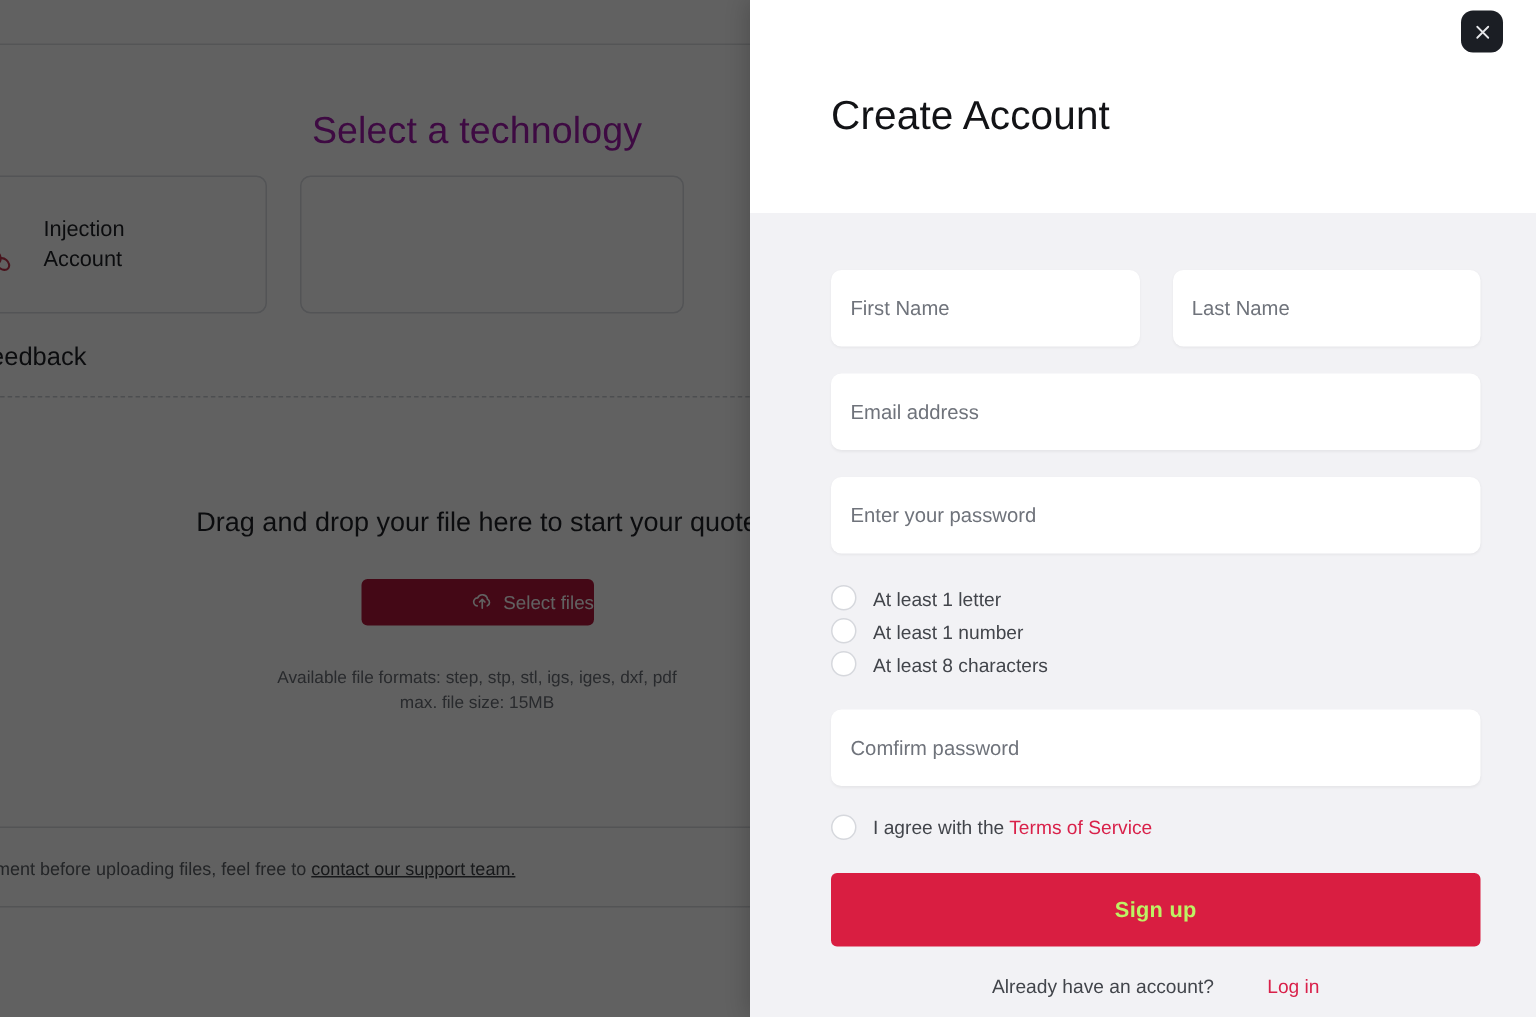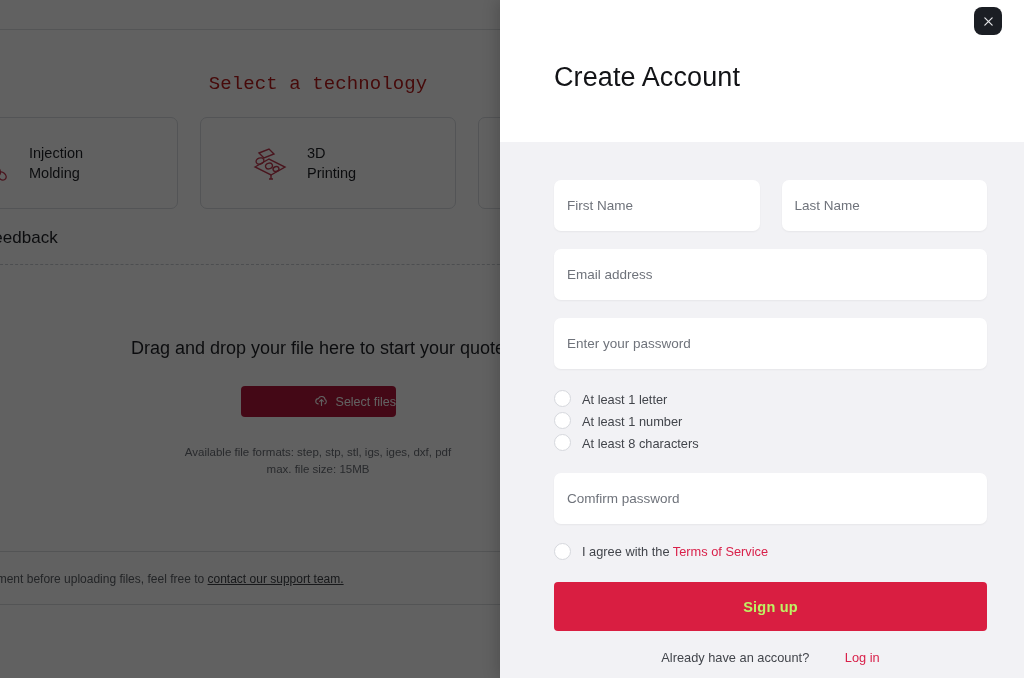--- a/index.html
+++ b/index.html
@@ -23,21 +23,21 @@
   }
   .bg-topbar {
     position: absolute; left: 0; top: 0; width: 1024px; height: 30px;
     border-bottom: 1px solid #dddfe3;
     background: #ffffff;
   }
 
   .tech-title {
     position: absolute; left: 0; top: 73px; width: 636px;
     text-align: center;
-    font-size: 19px; color: #b91c1c; letter-spacing: .1px; font-family: Liberation Mono, monospace;
+    font-size: 25px; color: #a21caf; letter-spacing: .1px;
   }
 
   .tech-row {
     position: absolute; left: -78px; top: 117px;
     display: flex; gap: 22px;
   }
   .tech-card {
     width: 256px; height: 92px;
     border: 1px solid #d9dce1; border-radius: 7px;
     background: #fff;
@@ -198,40 +198,24 @@
             <svg width="44" height="44" viewBox="0 0 44 44" fill="none" stroke="#c0394f" stroke-width="1.4">
               <path d="M6 10 L16 6 L24 14 L14 18 Z"></path>
               <path d="M14 18 L22 26"></path>
               <ellipse cx="26" cy="30" rx="6" ry="4.5" transform="rotate(40 26 30)"></ellipse>
               <ellipse cx="33" cy="35" rx="4.5" ry="3.5" transform="rotate(40 33 35)"></ellipse>
               <path d="M9 9 L12 12"></path>
             </svg>
           </span>
           <span class="tech-label">
             <span>Injection</span><br>
-            <span>Molding</span>
+            <span>Account</span>
           </span>
         </div>
 
-        <div class="tech-card">
-          <span class="tech-ico">
-            <svg width="44" height="44" viewBox="0 0 44 44" fill="none" stroke="#c0394f" stroke-width="1.4">
-              <path d="M8 26 L22 18 L38 26 L24 34 Z"></path>
-              <path d="M24 34 L24 38 M22 38 L26 38"></path>
-              <path d="M12 12 L22 8 L27 13 L17 17 Z"></path>
-              <ellipse cx="13" cy="20" rx="4" ry="3" transform="rotate(-20 13 20)"></ellipse>
-              <ellipse cx="22" cy="25" rx="3.5" ry="2.8" transform="rotate(-20 22 25)"></ellipse>
-              <ellipse cx="29" cy="28" rx="3" ry="2.4" transform="rotate(-20 29 28)"></ellipse>
-            </svg>
-          </span>
-          <span class="tech-label">
-            <span>3D</span><br>
-            <span>Printing</span>
-          </span>
-        </div>
 
         <div class="tech-card">
           <span class="tech-ico"></span>
           <span class="tech-label"></span>
         </div>
 
       </div>
 
       <div class="section-sub">and DFM feedback</div>
 

